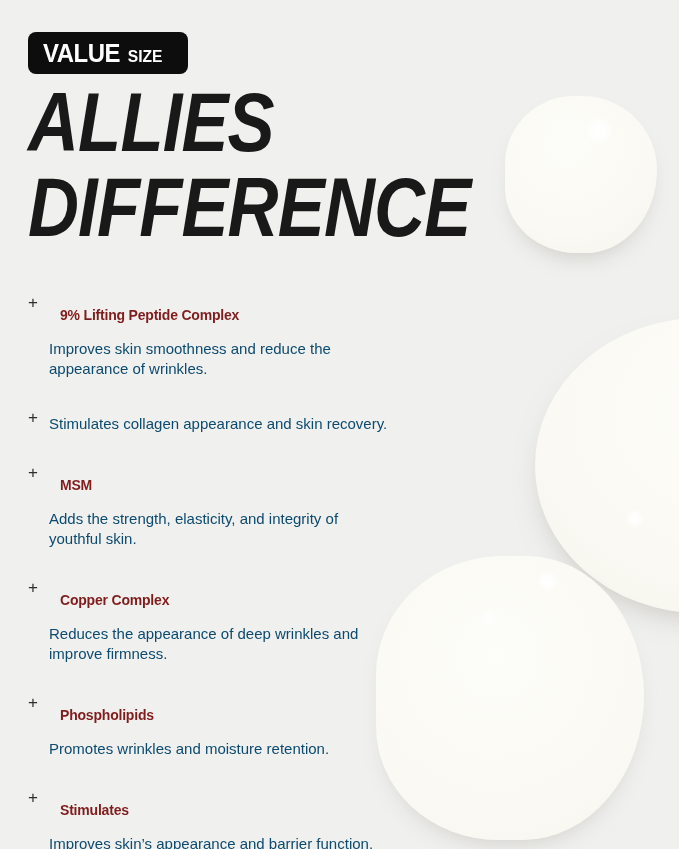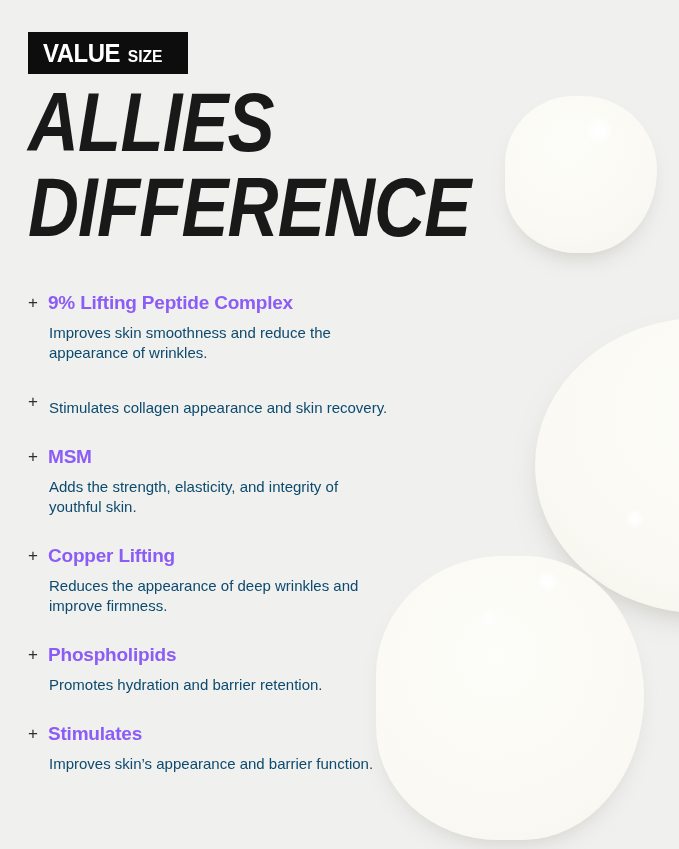--- a/index.html
+++ b/index.html
@@ -50,21 +50,21 @@
   
   .content {
     position: absolute;
     inset: 0;
     padding: 32px 0 0 28px;
   }
 
   .badge {
     display: inline-block;
     background: #0d0d0d;
-    border-radius: 0;
+    border-radius: 8px;
     height: 42px;
     padding: 0 15px;
     white-space: nowrap;
   }
   .badge-inner {
     display: inline-block;
     transform: scaleX(0.92);
     transform-origin: left center;
     line-height: 42px;
     color: #ffffff;
@@ -105,25 +105,25 @@
   }
   .marker {
     width: 20px;
     flex: 0 0 20px;
     font-size: 17px;
     line-height: 24px;
     color: #2e2e2e;
   }
   .item-body { max-width: 400px; }
   .item-title {
-    margin: 0;
-    font-size: 19px;
+    margin: 12px;
+    font-size: 14px;
     line-height: 24px;
     font-weight: bold;
-    color: #8b5cf6;
+    color: #7f1d1d;
     letter-spacing: -0.2px;
     white-space: pre-line;
   }
   .item-desc {
     margin: 8px 0 0 1px;
     font-size: 15px;
     line-height: 20px;
     color: #0c4a6e;
     white-space: pre-line;
   }
@@ -173,31 +173,31 @@
     <div class="item-body">
       <h3 class="item-title">MSM</h3>
       <p class="item-desc">Adds the strength, elasticity, and integrity of
 youthful skin.</p>
     </div>
   </li>
 
   <li class="item">
     <span class="marker">+</span>
     <div class="item-body">
-      <h3 class="item-title">Copper Lifting</h3>
+      <h3 class="item-title">Copper Complex</h3>
       <p class="item-desc">Reduces the appearance of deep wrinkles and
 improve firmness.</p>
     </div>
   </li>
 
   <li class="item">
     <span class="marker">+</span>
     <div class="item-body">
       <h3 class="item-title">Phospholipids</h3>
-      <p class="item-desc">Promotes hydration and barrier retention.</p>
+      <p class="item-desc">Promotes wrinkles and moisture retention.</p>
     </div>
   </li>
 
   <li class="item">
     <span class="marker">+</span>
     <div class="item-body">
       <h3 class="item-title">Stimulates</h3>
       <p class="item-desc">Improves skin’s appearance and barrier function.</p>
     </div>
   </li>

